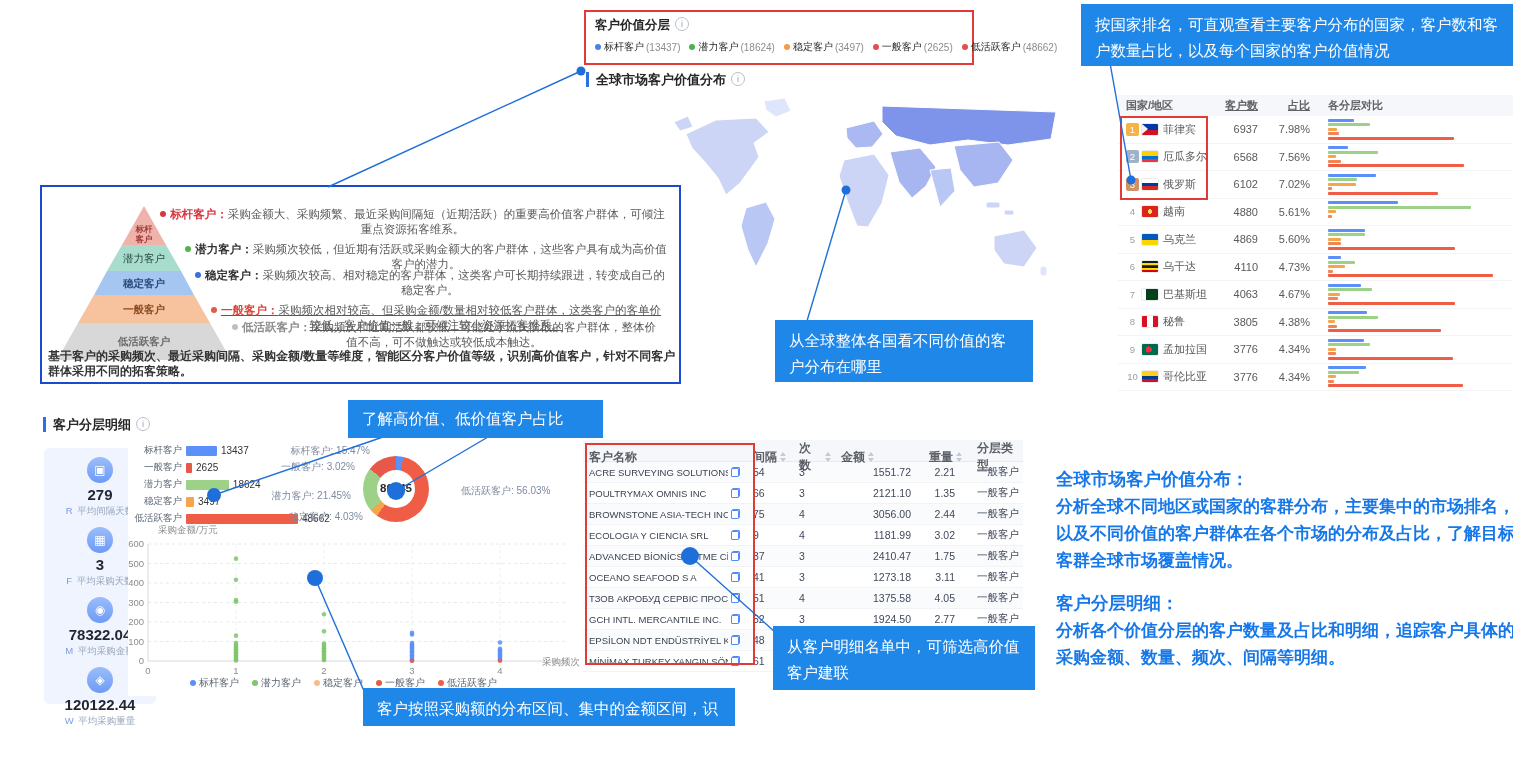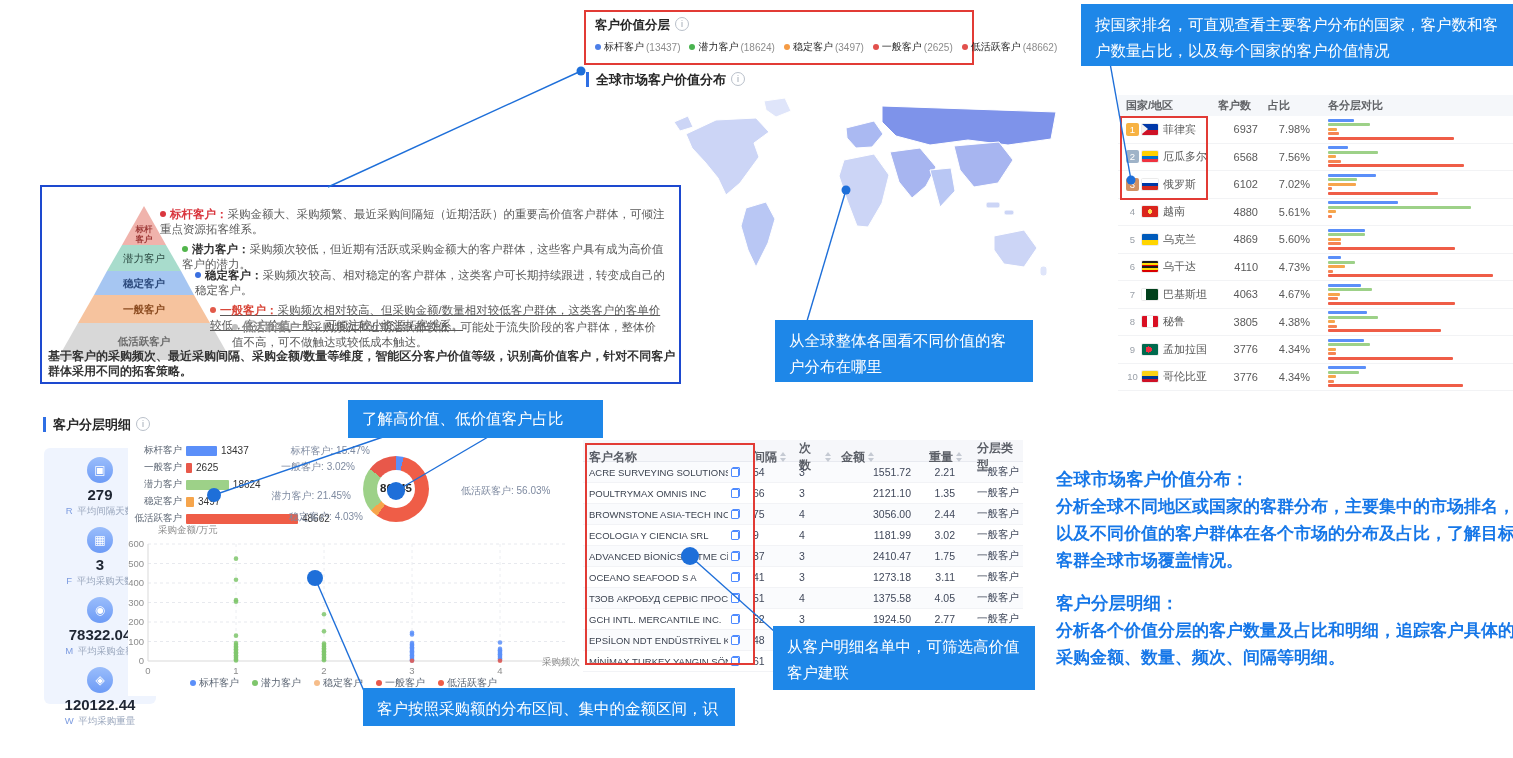--- a/index.html
+++ b/index.html
@@ -25,21 +25,21 @@
 
   .sec-title{position:absolute;font-size:13px;font-weight:bold;color:#262626;border-left:3px solid #2f6fe4;padding-left:7px;line-height:15px;z-index:2;}
   #map-title{left:568px;top:72px;}
   #detail-title{left:25px;top:417px;}
   .info{display:inline-block;width:12px;height:12px;border:1px solid #b9c0ca;border-radius:50%;margin-left:5px;position:relative;vertical-align:-2px;}
   .info::before{content:"i";position:absolute;left:0;right:0;top:0;text-align:center;font-size:9px;line-height:12px;color:#9aa3ae;font-weight:normal;}
 
   
   #pyramid-box{left:22px;top:185px;width:641px;height:199px;border:2px solid #1d49cf;box-sizing:border-box;background:#fff;z-index:1;}
   #pyr-svg{position:absolute;left:4px;top:6px;}
-  .pyr-desc{position:absolute;font-size:11.5px;line-height:15px;color:#595959;}
+  .pyr-desc{position:absolute;font-size:11.5px;line-height:15px;color:#595959;text-align:center;}
   .pyr-desc .pd-dot{display:inline-block;width:6px;height:6px;border-radius:50%;margin-right:4px;vertical-align:1px;}
   .pyr-desc b{font-weight:bold;}
   .lvl0{left:118px;top:20px;width:505px;}
   .lvl1{left:140px;top:55px;width:488px;}
   .lvl2{left:153px;top:81px;width:470px;}
   .lvl3{left:168px;top:116px;width:452px;text-decoration:underline;}
   .lvl4{left:190px;top:133px;width:424px;}
   #pyr-footer{position:absolute;left:6px;bottom:3px;width:628px;font-size:12px;font-weight:bold;color:#333;line-height:15px;}
 
   
@@ -47,21 +47,21 @@
   #map-legend{left:762px;top:330px;display:flex;align-items:center;gap:3px;font-size:10.5px;color:#666;z-index:2;}
   #map-legend .sq{width:9px;height:9px;display:inline-block;}
 
   
   #country-table{left:1100px;top:95px;width:406px;z-index:1;font-size:11px;}
   .c-head{display:grid;grid-template-columns:92px 50px 52px 1fr;height:21px;align-items:center;background:#f5f7fa;color:#606266;font-weight:bold;padding-left:8px;box-sizing:border-box;}
   .c-row{display:grid;grid-template-columns:92px 50px 52px 1fr;height:27.5px;align-items:center;border-bottom:1px solid #f2f3f5;padding-left:8px;box-sizing:border-box;}
   .c-name{display:flex;align-items:center;min-width:0;}
   .cname{color:#595959;white-space:nowrap;overflow:hidden;}
   .c-cnt,.c-pct{text-align:right;color:#595959;padding-right:10px;}
-  .c-head .h-cnt,.c-head .h-pct{text-align:left;padding-right:10px;}
+  .c-head .h-cnt,.c-head .h-pct{text-align:right;padding-right:10px;text-decoration:underline;}
   .c-head .h-bars{padding-left:8px;}
   .c-bars{padding-left:8px;}
   .mini-bar{height:3px;margin:1.5px 0;border-radius:1px;}
   .rank{display:inline-block;width:13px;height:13px;line-height:13px;font-size:9.5px;color:#9aa0a8;text-align:center;margin-right:3px;flex:0 0 auto;}
   .r1{background:#f7b243;color:#fff;border-radius:2px;}
   .r2{background:#9fb3c8;color:#fff;border-radius:2px;}
   .r3{background:#d29163;color:#fff;border-radius:2px;}
   .flag{position:relative;width:16px;height:11px;display:inline-block;margin-right:5px;border-radius:1px;box-shadow:0 0 0 1px rgba(0,0,0,.08);flex:0 0 auto;overflow:hidden;}
   .flag-ph{background:linear-gradient(180deg,#0038a8 0 5.5px,#ce1126 5.5px);}
   .flag-ph::after{content:"";position:absolute;left:0;top:0;border-top:5.5px solid transparent;border-bottom:5.5px solid transparent;border-left:6px solid #f2f2f2;}

